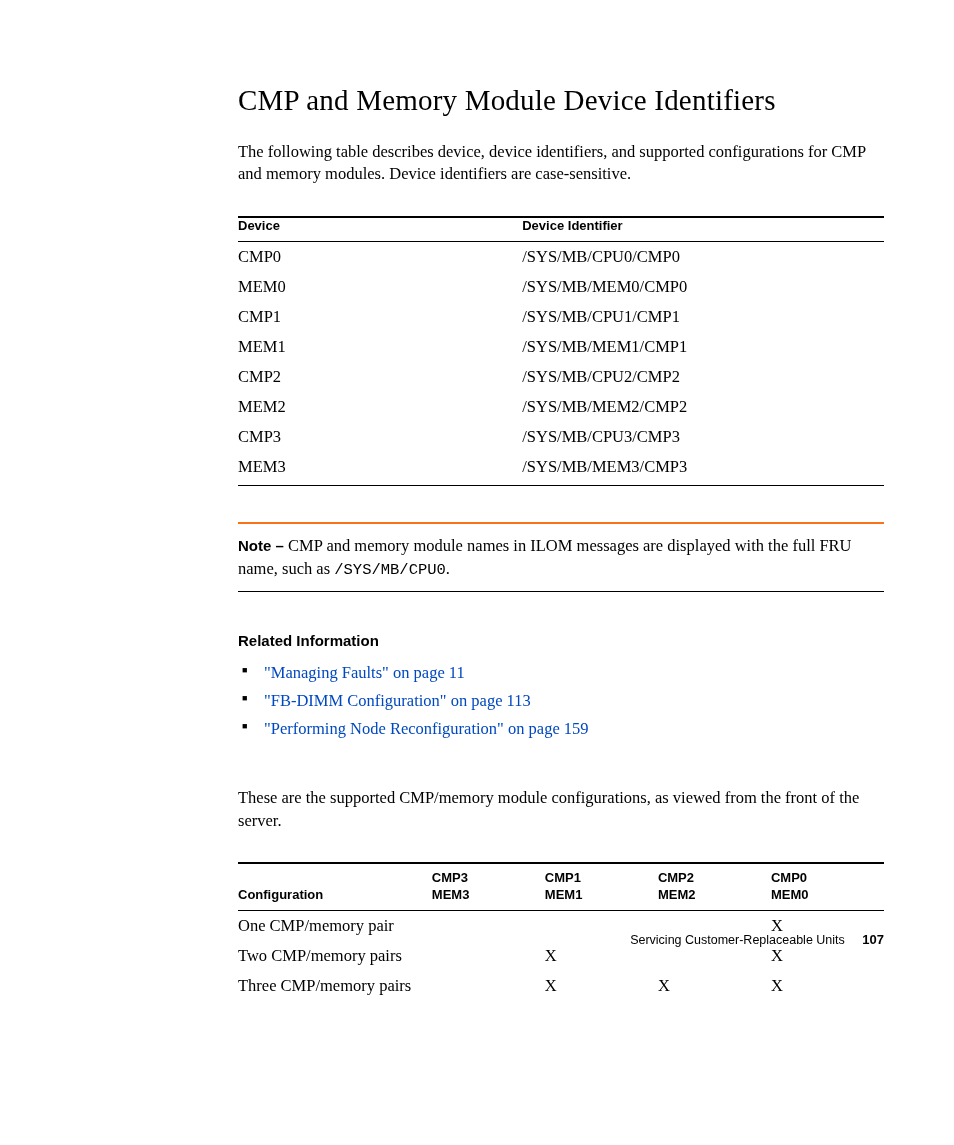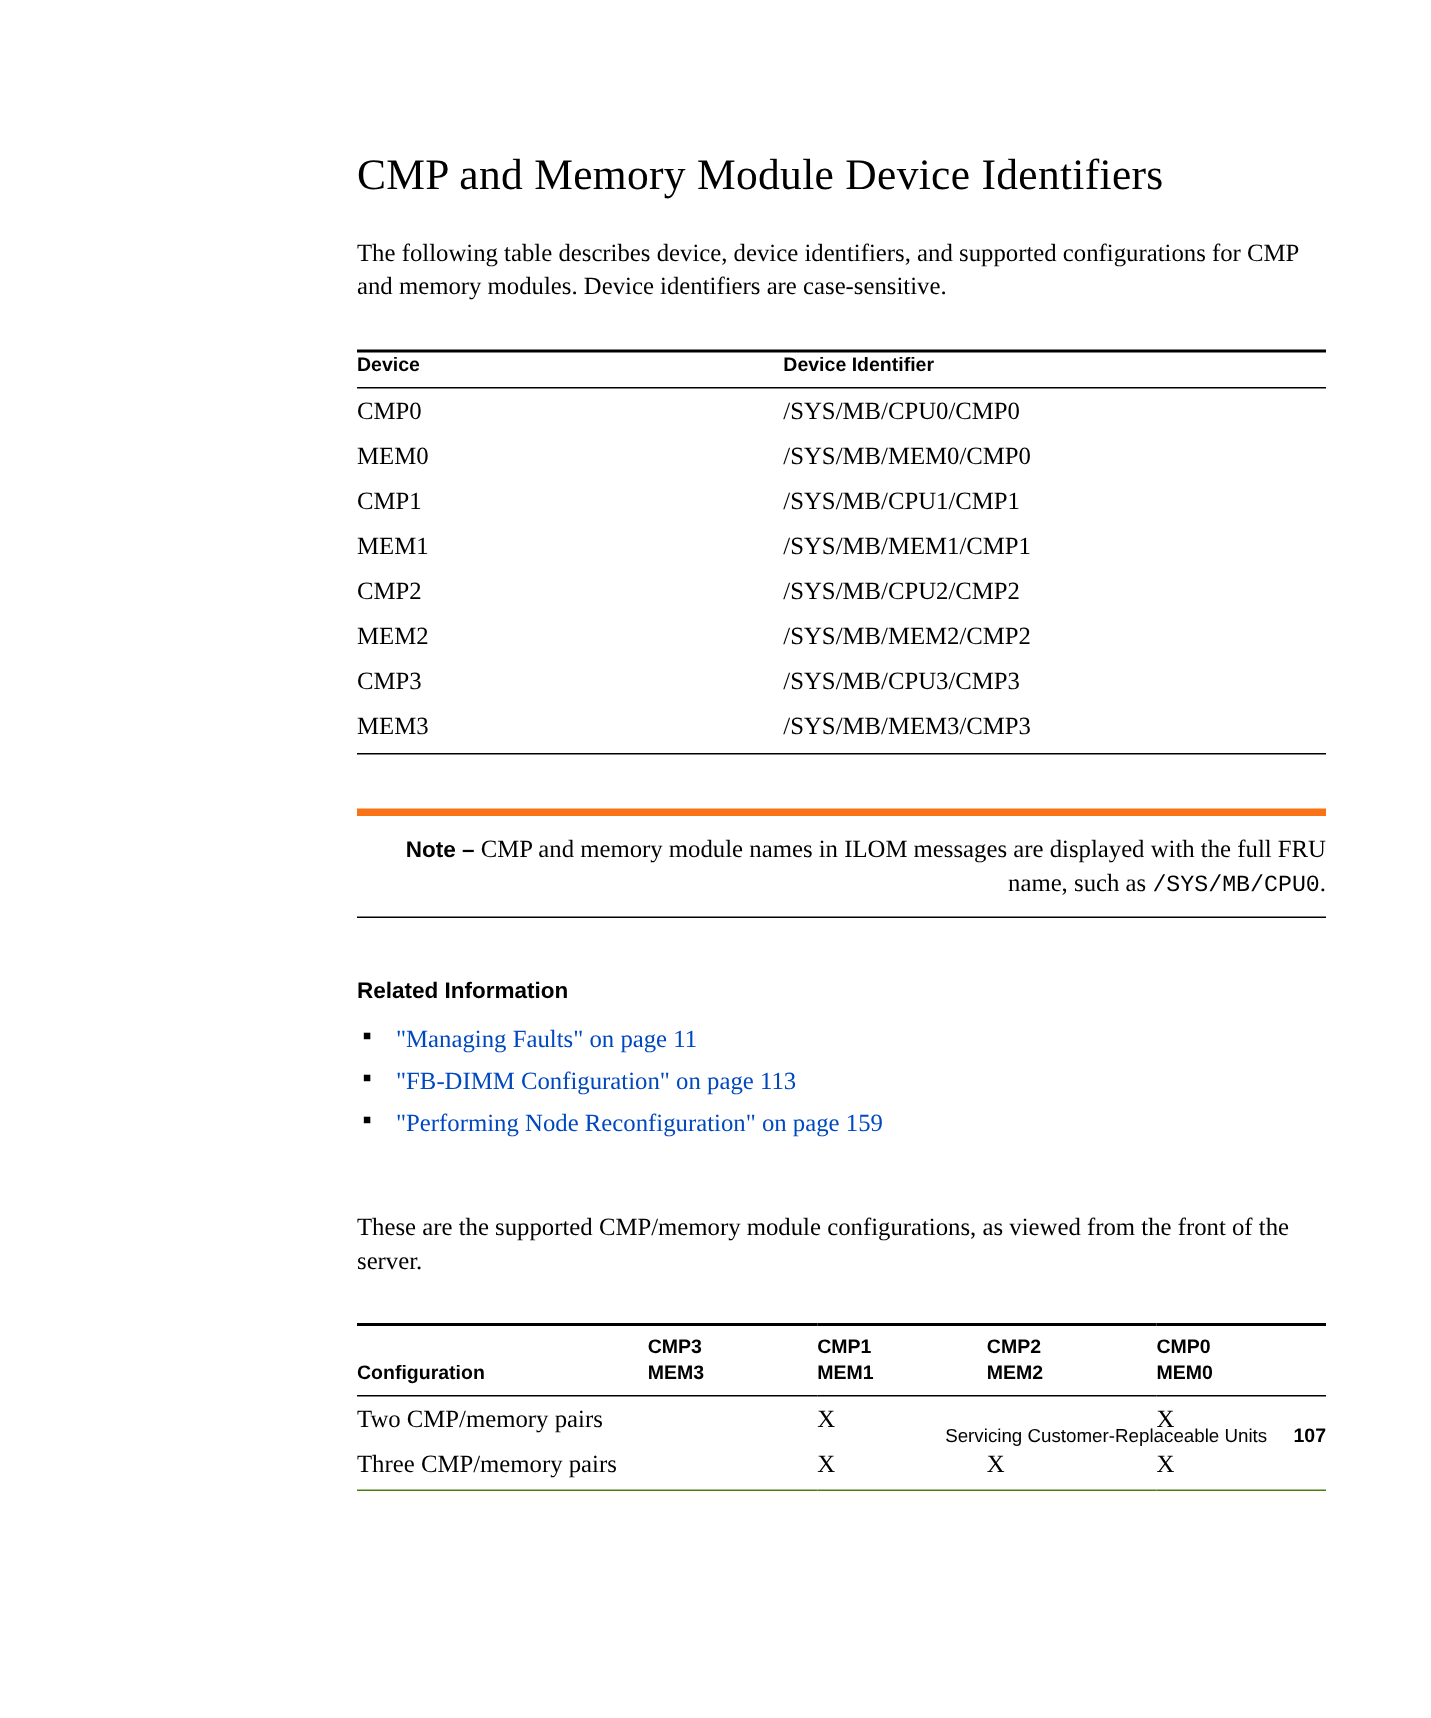--- a/index.html
+++ b/index.html
@@ -8,21 +8,20 @@
     background: #ffffff;
     font-family: "Palatino Linotype", "Book Antiqua", Palatino, Georgia, serif;
     color: #000;
   }
   .page {
     width: 954px;
     height: 1003px;
     position: relative;
     box-sizing: border-box;
     padding: 84px 70px 0 238px;
-    margin-top: 17px;
   }
   h1 {
     font-weight: 400;
     font-size: 29px;
     margin: 0 0 24px 0;
     letter-spacing: 0.2px;
   }
   .intro {
     font-size: 16.5px;
     line-height: 1.35;
@@ -47,27 +46,26 @@
     padding: 5px 0 5px 0;
   }
   table.device-table tbody tr:last-child td {
     border-bottom: 1px solid #000;
     padding-bottom: 8px;
   }
   .col-device { width: 44%; }
   .col-id { width: 56%; }
 
   .note-block {
-    border-top: 5px solid #f97316;
+    border-top: 2px solid #f97316;
     border-bottom: 1px solid #000;
     padding: 10px 0 10px 0;
     font-size: 16.5px;
     line-height: 1.4;
     margin-bottom: 40px;
-    text-align: right;
   }
   .note-block .label {
     font-family: Arial, Helvetica, sans-serif;
     font-weight: 700;
     font-size: 15px;
   }
   .mono {
     font-family: "Courier New", Courier, monospace;
     font-size: 15.5px;
   }
@@ -216,20 +214,27 @@
       <tr>
         <th class="config-c0">Configuration</th>
         <th class="config-c1"><span>CMP3</span><br><span>MEM3</span></th>
         <th class="config-c2"><span>CMP1</span><br><span>MEM1</span></th>
         <th class="config-c3"><span>CMP2</span><br><span>MEM2</span></th>
         <th class="config-c4"><span>CMP0</span><br><span>MEM0</span></th>
       </tr>
     </thead>
     <tbody>
       <tr>
+        <td>One CMP/memory pair</td>
+        <td></td>
+        <td></td>
+        <td></td>
+        <td>X</td>
+      </tr>
+      <tr>
         <td>Two CMP/memory pairs</td>
         <td></td>
         <td>X</td>
         <td></td>
         <td>X</td>
       </tr>
       <tr>
         <td>Three CMP/memory pairs</td>
         <td></td>
         <td>X</td>

